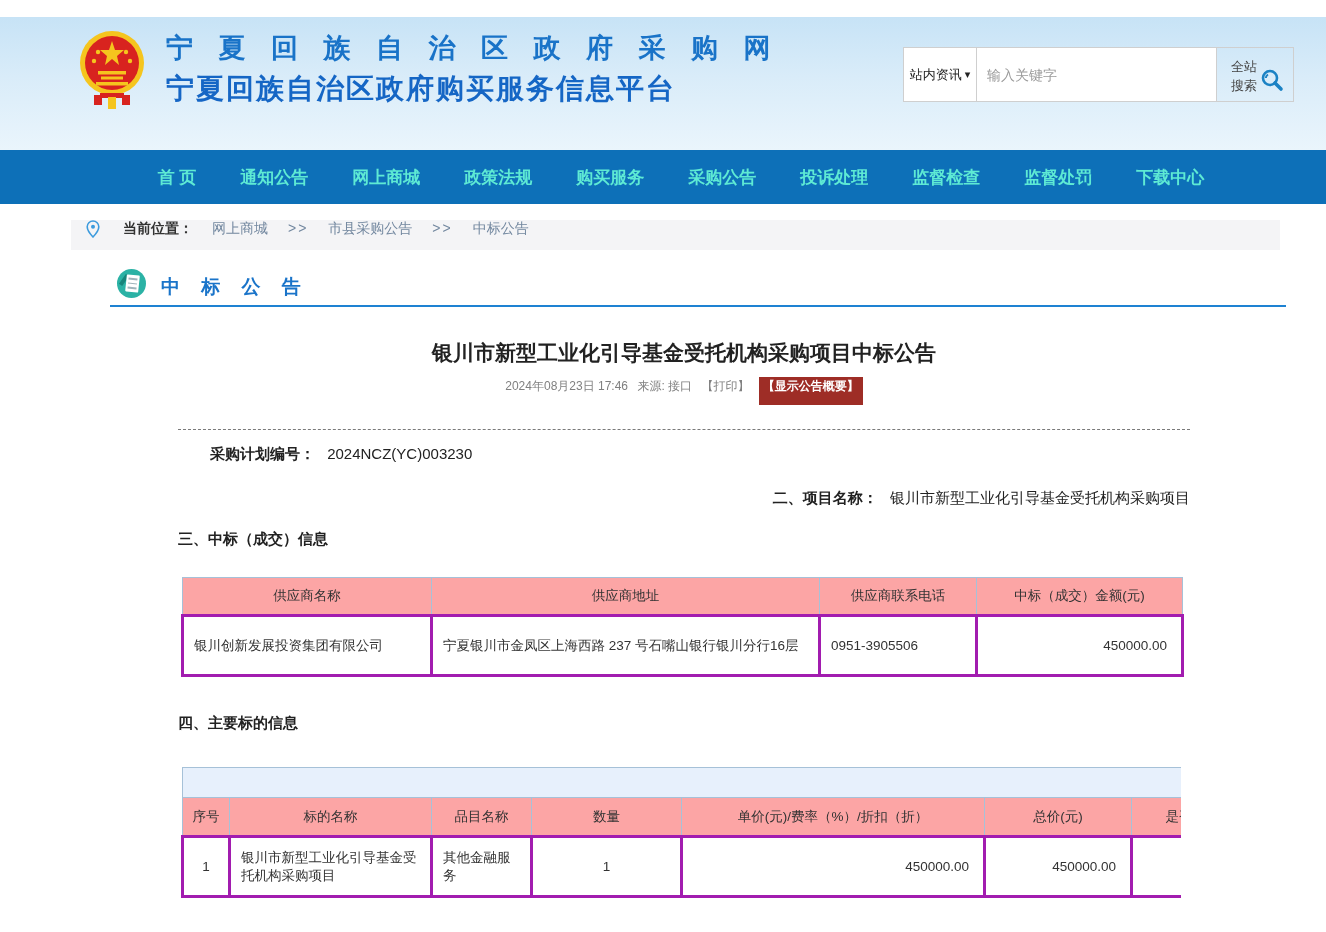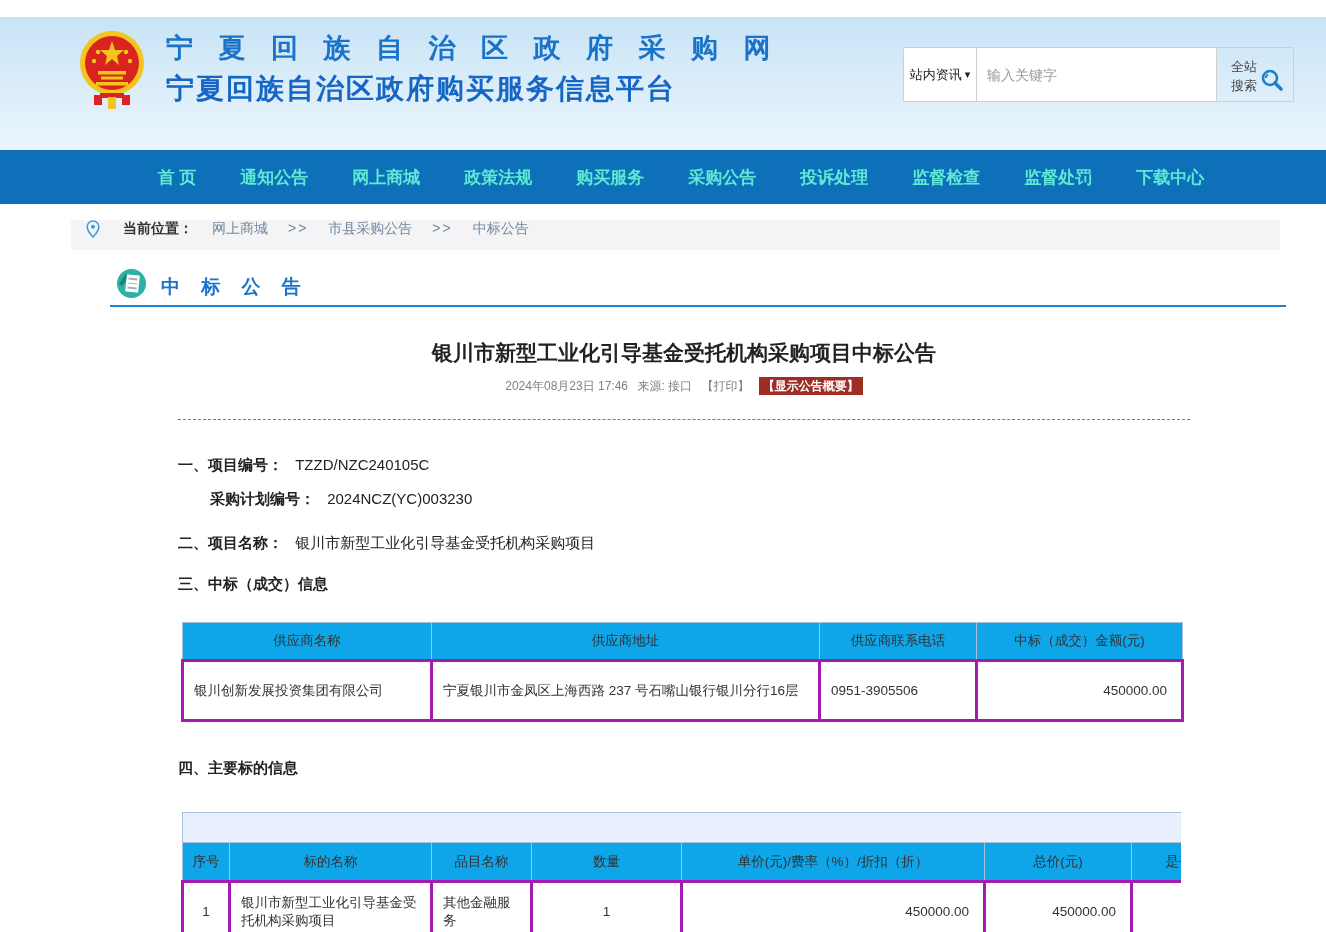--- a/index.html
+++ b/index.html
@@ -52,35 +52,35 @@
     color:#1a74c9; letter-spacing:8px; }
   .section-underline { position:absolute; left:110px; top:288px; width:1176px; height:2px; background:#1e82d2; }
 
   
   .article { position:absolute; left:178px; top:322px; width:1012px; }
   .art-title { text-align:center; font-size:21px; font-weight:bold; color:#222; }
   .art-meta { text-align:center; font-size:12px; color:#808080; margin-top:10px; }
   .art-meta span { margin:0 3px; }
   .meta-print { cursor:pointer; }
   .meta-badge { display:inline-block; background:#9e2d26; color:#fff; font-weight:bold;
-    padding:1px 4px 0 4px; cursor:pointer; }
+    padding:1px 4px 10px 4px; cursor:pointer; }
   .dashed-sep { margin-top:24px; border-top:1px dashed #7a7a7a; height:0; }
 
   .para { margin-top:14px; font-size:15px; color:#222; line-height:20px; }
   .para.first { margin-top:35px; }
   .para .lbl { font-weight:bold; }
   .para .val { margin-left:8px; font-weight:normal; }
   .para.indent { padding-left:32px; }
   .h3 { margin-top:22px; font-size:15px; font-weight:bold; color:#222; }
   .h4 { margin-top:37px; font-size:15px; font-weight:bold; color:#222; }
 
   
   table { border-collapse:collapse; table-layout:fixed; font-size:13.5px; color:#333; }
   .tbl1 { width:1000px; margin-top:28px; margin-left:3px; }
-  .tbl1 th, .tbl2 th { background:#0ea5e9; font-weight:normal; height:38px; text-align:center;
+  .tbl1 th, .tbl2 th { background:#fca5a5; font-weight:normal; height:38px; text-align:center;
     border:1px solid #a6c1d8; padding:0 8px; }
   .tbl1 td, .tbl2 td { border:3px solid #a21caf; height:60px; padding:6px 10px; vertical-align:middle;
     background:#fff; }
   .ta-r { text-align:right; padding-right:14px !important; }
   .ta-c { text-align:center; }
 
   .tbl2-wrap { margin-top:34px; margin-left:3px; width:1000px; overflow:hidden; }
   .tbl2 { width:1044px; }
   .tbl2 .band td { background:#e7f0fc; height:30px; border:1px solid #a6c1d8; }
   .tbl2 th { height:39px; }
@@ -176,29 +176,25 @@
   <div class="article">
     <div class="art-title">银川市新型工业化引导基金受托机构采购项目中标公告</div>
     <div class="art-meta">
       <span>2024年08月23日 17:46</span>
       <span>来源: 接口</span>
       <span class="meta-print">【打印】</span>
       <span class="meta-badge">【显示公告概要】</span>
     </div>
     <div class="dashed-sep"></div>
 
-    <div class="para first">
-      <span class="lbl">一、项目编号：</span>
-      <span class="val">TZZD/NZC240105C</span>
-    </div>
     <div class="para indent">
       <span class="lbl">采购计划编号：</span>
       <span class="val">2024NCZ(YC)003230</span>
     </div>
-    <div class="para" style="margin-top:24px;">
+    <div class="para" style="margin-top:24px;text-align:right;">
       <span class="lbl">二、项目名称：</span>
       <span class="val">银川市新型工业化引导基金受托机构采购项目</span>
     </div>
     <div class="h3">三、中标（成交）信息</div>
 
     <table class="tbl1">
       <colgroup>
           <col style="width:249px">
           <col style="width:388px">
           <col style="width:157px">

